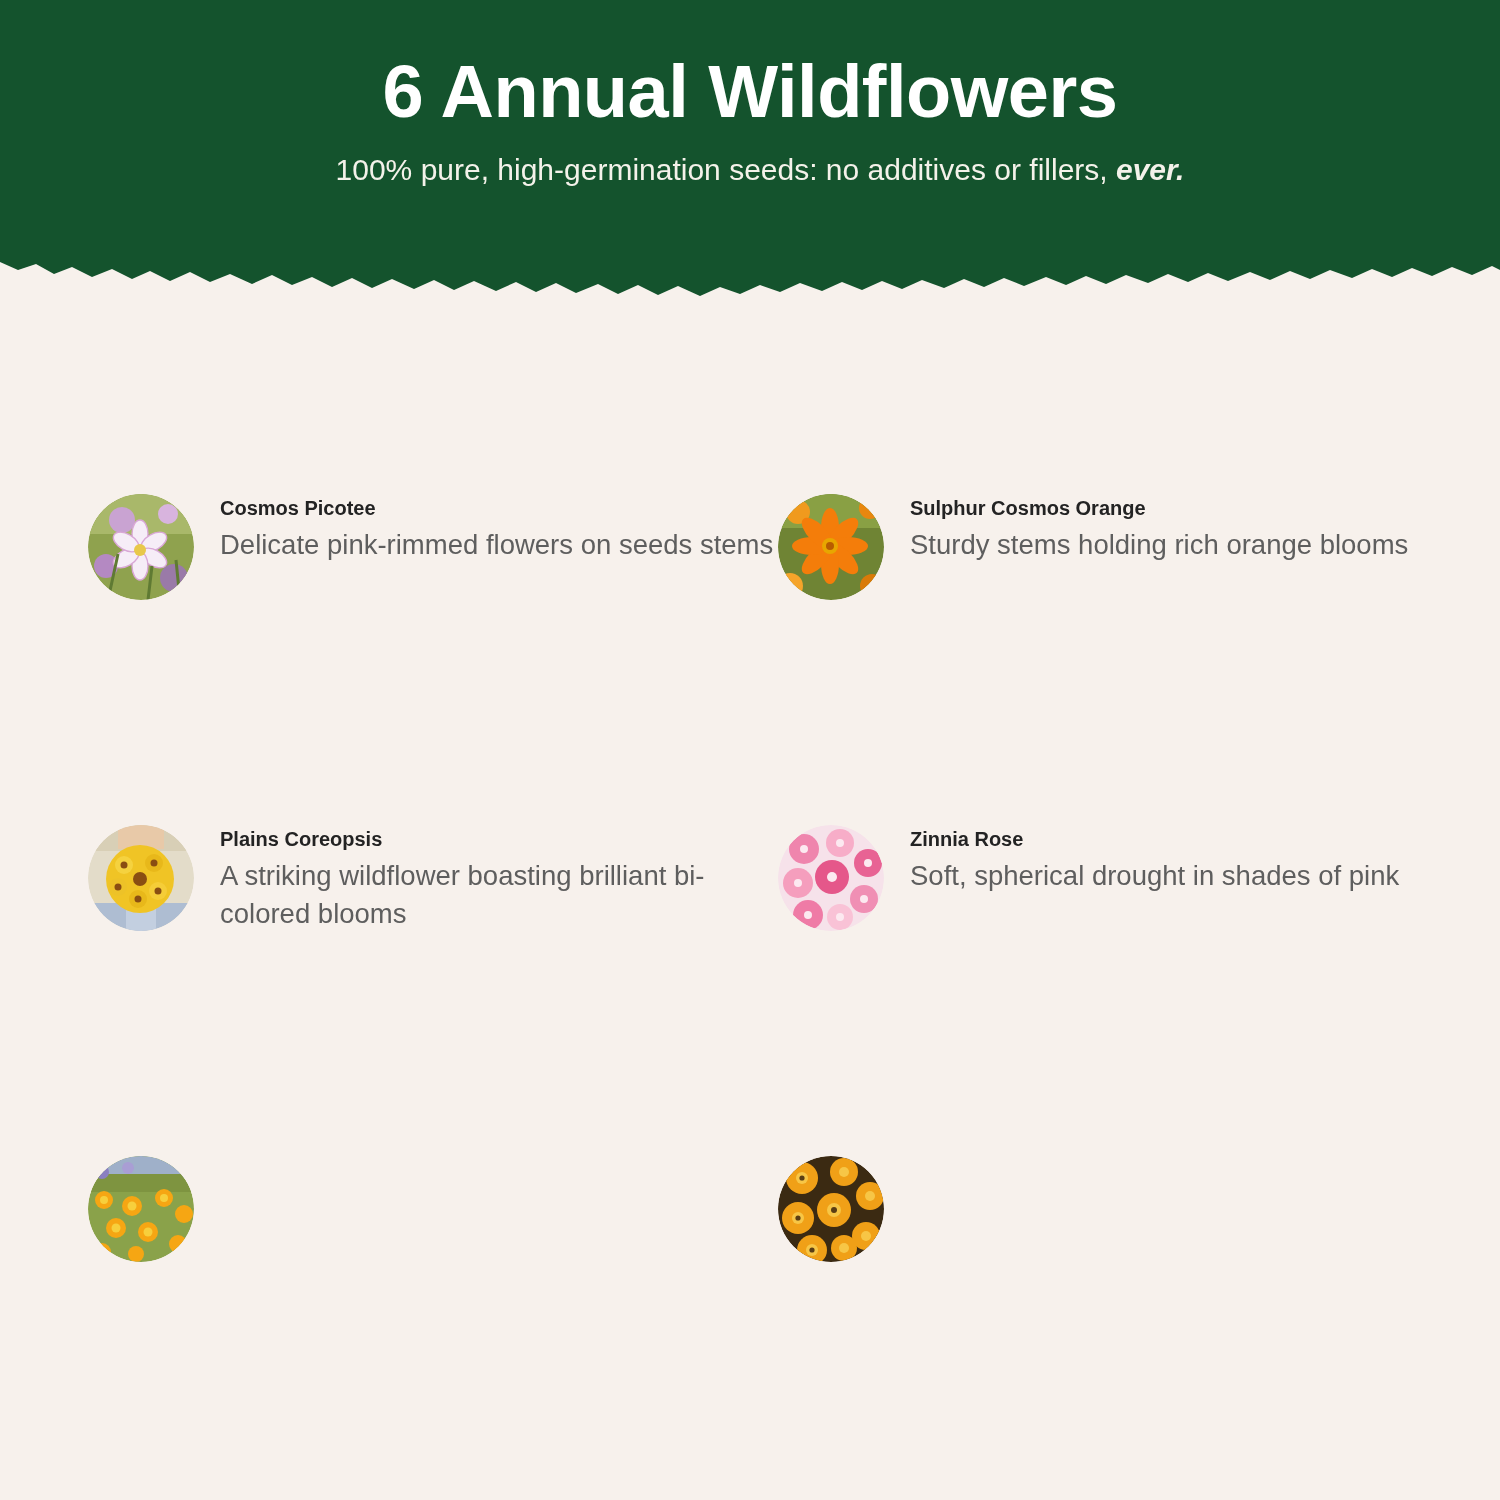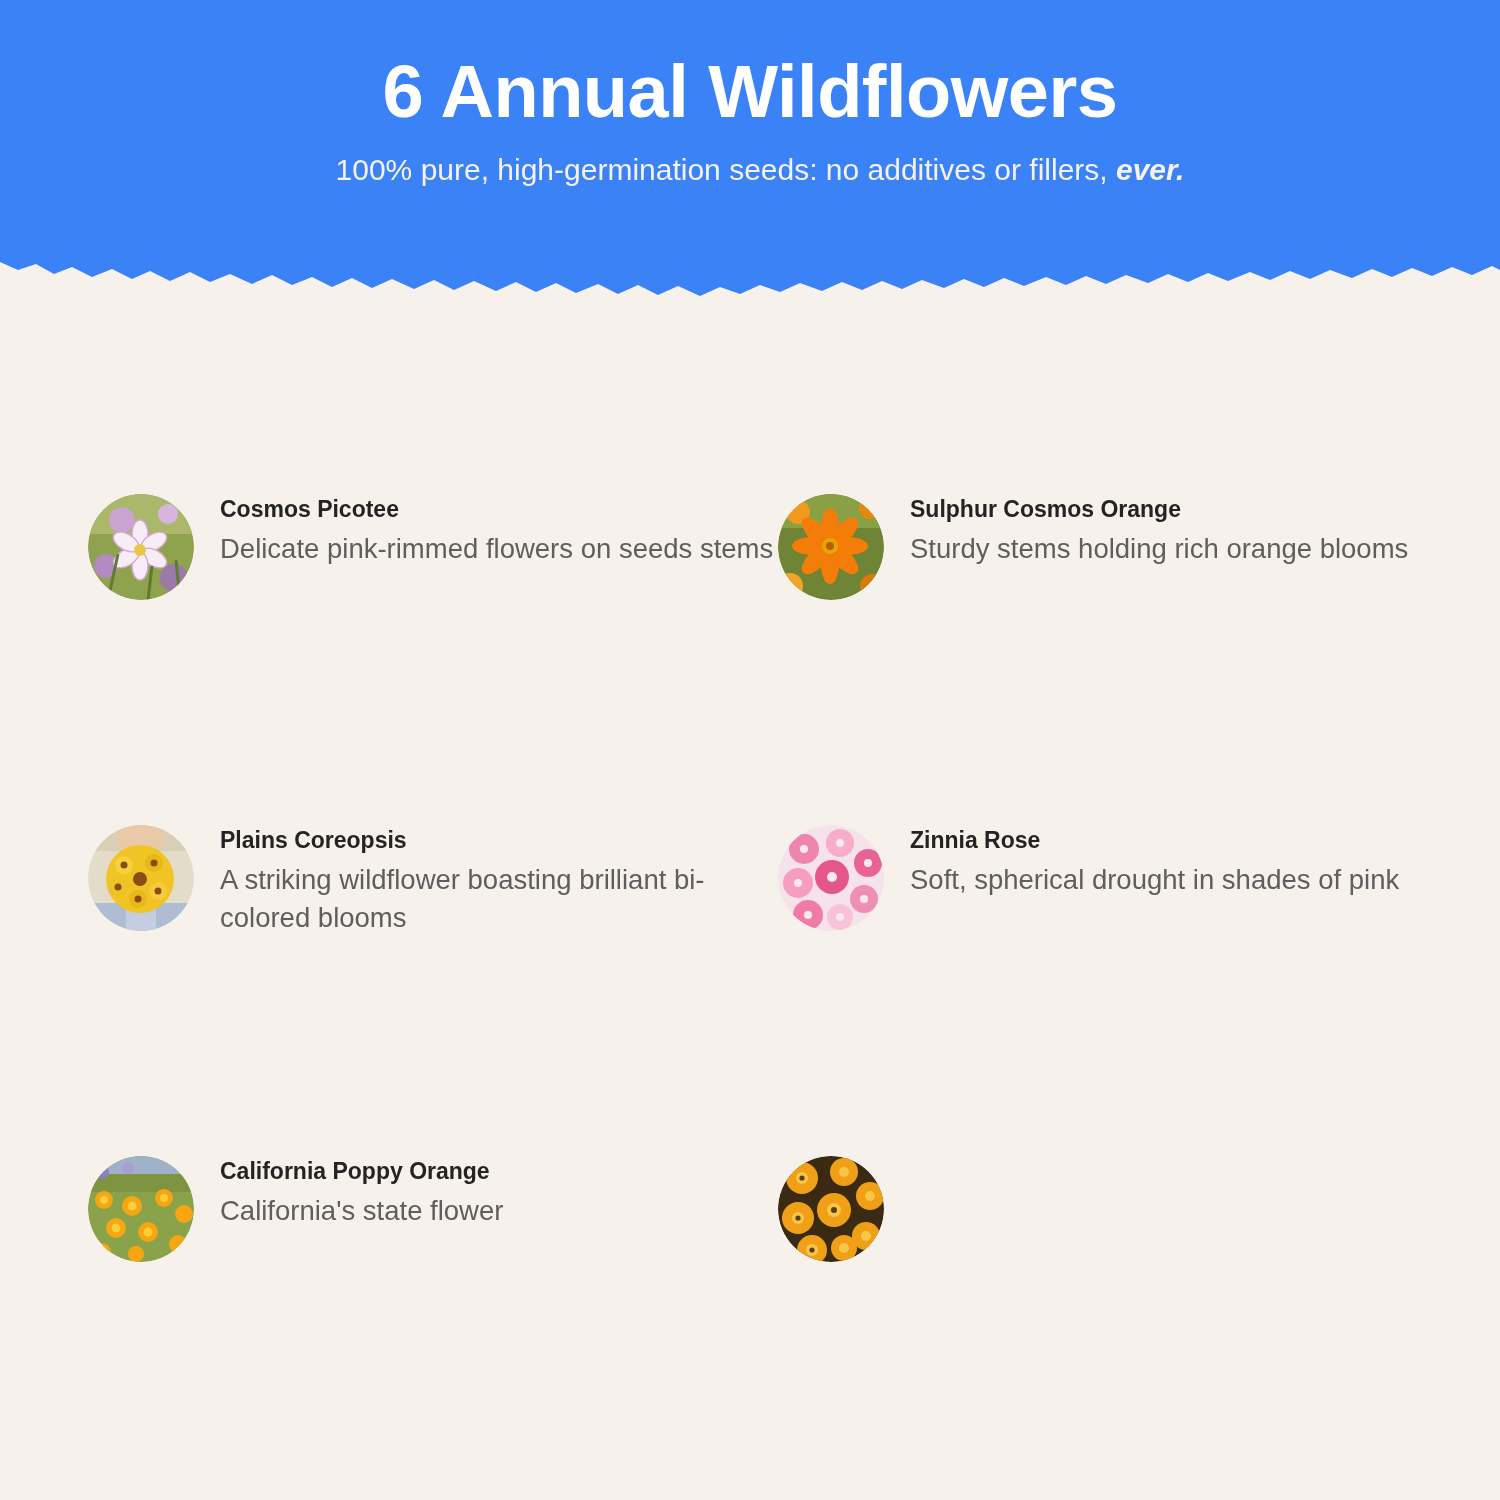--- a/index.html
+++ b/index.html
@@ -15,21 +15,21 @@
     position: relative;
   }
 
   
   .header {
     position: absolute;
     top: 0;
     left: 0;
     width: 1500px;
     height: 300px;
-    background: #3b82f6;
+    background: #14532d;
     overflow: hidden;
   }
   .header-inner {
     position: absolute;
     top: 0; left: 0; right: 0;
     padding-top: 54px;
     text-align: center;
   }
   .title {
     font-size: 74px;
@@ -87,21 +87,21 @@
     overflow: hidden;
     position: relative;
     flex: none;
     margin-top: 4px;
   }
   .thumb svg { display: block; }
   .texts {
     padding-top: 6px;
   }
   .name {
-    font-size: 23px;
+    font-size: 20px;
     font-weight: bold;
     color: #232323;
     line-height: 1.2;
     margin: 0 0 6px 0;
   }
   .desc {
     font-size: 27.5px;
     color: #5e5e5e;
     line-height: 1.38;
     margin: 0;
@@ -303,24 +303,20 @@
           <g fill="#f7cf3c">
             <circle cx="16" cy="44" r="4"></circle>
             <circle cx="44" cy="50" r="4.5"></circle>
             <circle cx="76" cy="42" r="4"></circle>
             <circle cx="28" cy="72" r="4.5"></circle>
             <circle cx="60" cy="76" r="4.5"></circle>
           </g>
         </g>
       </svg>
     </div>
-    <div class="texts">
-      <p class="name">California Poppy Orange</p>
-      <p class="desc">California's state flower</p>
-    </div>
   </div>
 
   <div class="item right">
     <div class="thumb">
       <svg width="106" height="106" viewBox="0 0 106 106">
         <defs>
             <clipPath id="c6">
               <circle cx="53" cy="53" r="53"></circle>
             </clipPath>
           </defs>

